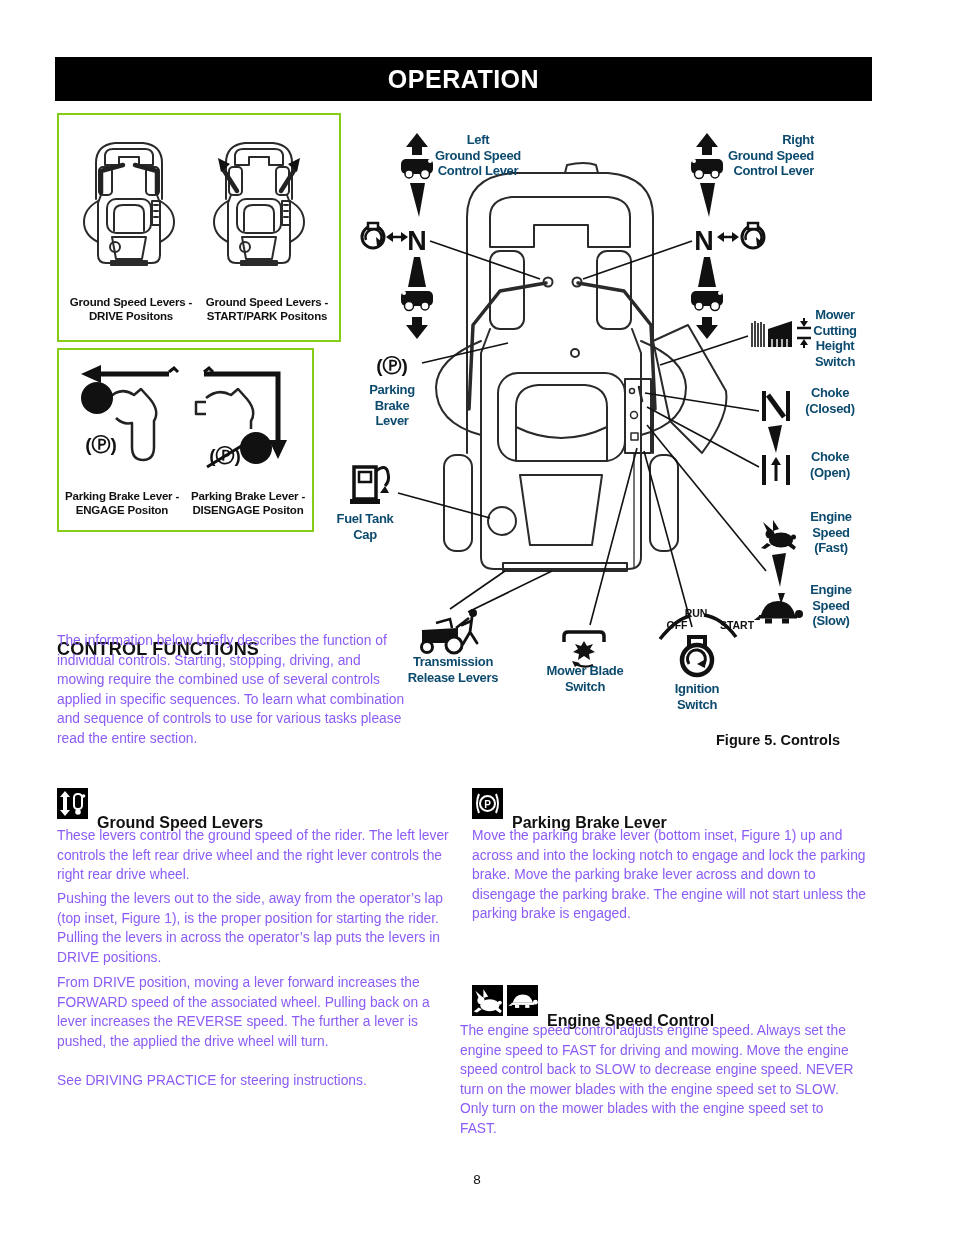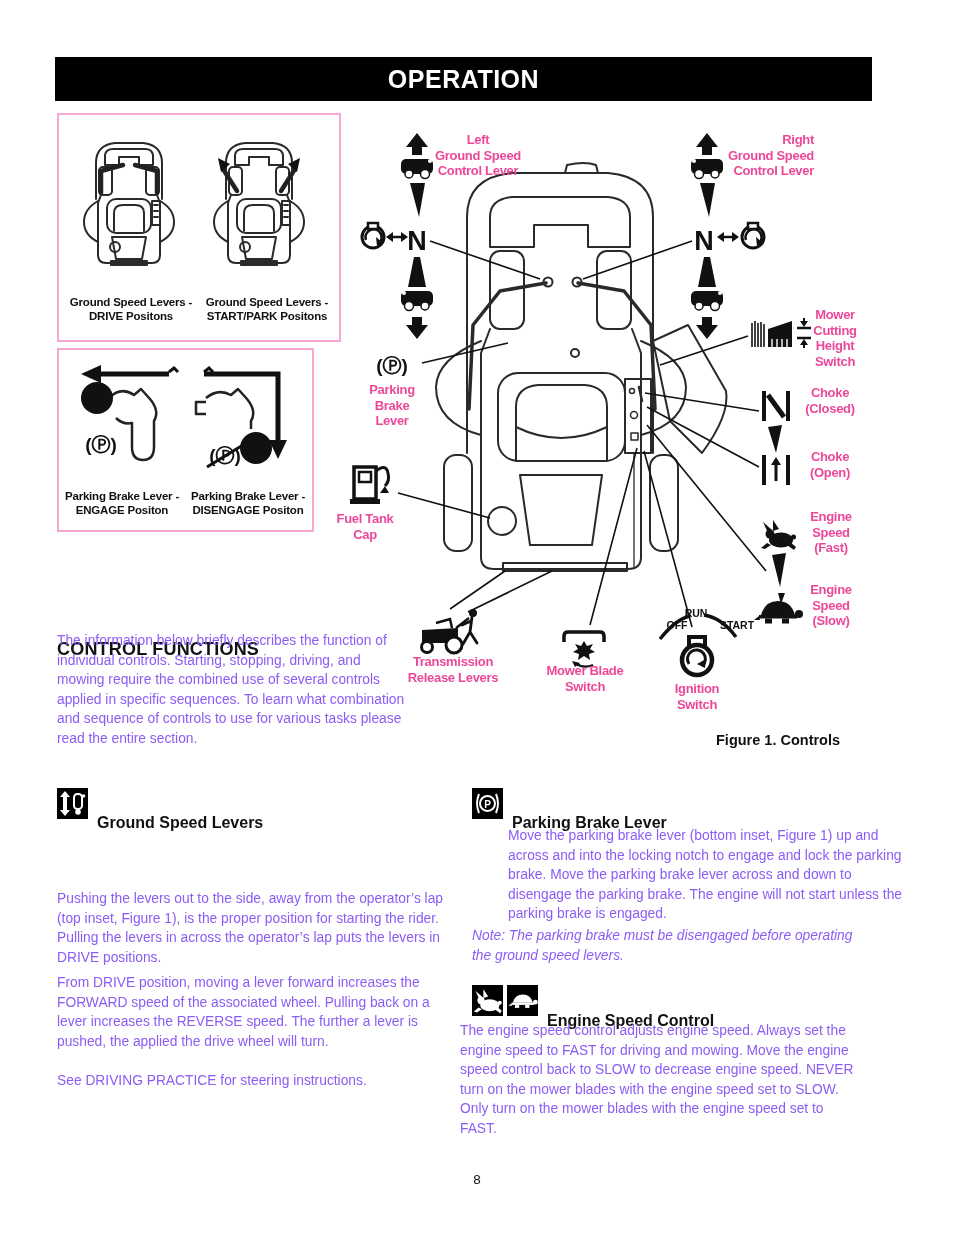--- a/index.html
+++ b/index.html
@@ -4,28 +4,28 @@
 <style>
   html,body{margin:0;padding:0;background:#e8e8e8;}
   #page{position:relative;width:954px;height:1235px;background:#ffffff;
         font-family:"Liberation Sans",sans-serif;color:#111;overflow:hidden;}
   .abs{position:absolute;}
   
   #opbar{left:55px;top:57px;width:817px;height:44px;background:#000;
          display:flex;align-items:center;justify-content:center;}
   #opbar span{color:#fff;font-size:25px;font-weight:bold;letter-spacing:.5px;}
   
-  .inset{border:2px solid #f9a8d4;background:#fff;}
+  .inset{border:2px solid #84cc16;background:#fff;}
   #inset1{left:57px;top:113px;width:280px;height:225px;}
   #inset2{left:57px;top:348px;width:253px;height:180px;}
   .inset-cap{position:absolute;text-align:center;font-weight:bold;font-size:11.5px;
              line-height:14px;white-space:pre-line;letter-spacing:-.2px;}
   
   .figlab{position:absolute;text-align:center;font-weight:bold;font-size:13px;
-          line-height:15.5px;white-space:pre-line;letter-spacing:-.3px;color:#ec4899;}
+          line-height:15.5px;white-space:pre-line;letter-spacing:-.3px;color:#0c4a6e;}
   .sym{position:absolute;text-align:center;font-weight:bold;color:#111;}
   
   .h1{font-weight:bold;font-size:18px;letter-spacing:.2px;margin-top:44px;}
   .h2{font-weight:bold;font-size:16px;margin-top:16px;}
   .para{font-size:13.8px;line-height:19.5px;color:#8b5cf6;}
   .note{font-style:italic;}
   .icon-sq{width:31px;height:31px;background:#000;}
   #pageno{left:0;top:1172px;width:954px;text-align:center;font-size:13.5px;}
   svg{display:block;}
   svg text{font-family:"Liberation Sans",sans-serif;}
@@ -344,49 +344,49 @@
   <div class="abs figlab" style="left:793px;top:385px;width:74px;">Choke
 (Closed)</div>
   <div class="abs figlab" style="left:793px;top:449px;width:74px;">Choke
 (Open)</div>
   <div class="abs figlab" style="left:799px;top:509px;width:64px;">Engine
 Speed
 (Fast)</div>
   <div class="abs figlab" style="left:799px;top:582px;width:64px;">Engine
 Speed
 (Slow)</div>
-  <div class="abs" style="left:716px;top:732px;width:170px;font-weight:bold;font-size:14.5px;">Figure 1. Controls</div>
+  <div class="abs" style="left:716px;top:732px;width:170px;font-weight:bold;font-size:14.5px;">Figure 5. Controls</div>
 
   <div class="abs h1" style="left:57px;top:595px;">CONTROL FUNCTIONS</div>
   <div class="abs para" style="left:57px;top:631px;width:348px;">The information below briefly describes the function of individual controls. Starting, stopping, driving, and mowing require the combined use of several controls applied in specific sequences. To learn what combination and sequence of controls to use for various tasks please read the entire section.</div>
 
   <div class="abs icon-sq" style="left:57px;top:788px;">
     <svg width="31" height="31" viewBox="0 0 31 31">
       <path d="M8,3 L13,9 L10,9 L10,22 L13,22 L8,28 L3,22 L6,22 L6,9 L3,9 Z" fill="#fff"></path>
       <rect x="17" y="6" width="8" height="15" rx="3.5" fill="none" stroke="#fff" stroke-width="2"></rect>
       <circle cx="21" cy="24" r="2.8" fill="#fff"></circle>
       <circle cx="26.5" cy="8" r="1.8" fill="#fff"></circle>
     </svg>
   </div>
   <div class="abs h2" style="left:97px;top:798px;">Ground Speed Levers</div>
+  <div class="abs para" style="left:57px;top:826px;width:392px;">These levers control the ground speed of the rider. The left lever controls the left rear drive wheel and the right lever controls the right rear drive wheel.</div>
   <div class="abs para" style="left:57px;top:889px;width:392px;">Pushing the levers out to the side, away from the operator’s lap (top inset, Figure 1), is the proper position for starting the rider. Pulling the levers in across the operator’s lap puts the levers in DRIVE positions.</div>
   <div class="abs para" style="left:57px;top:973px;width:392px;">From DRIVE position, moving a lever forward increases the FORWARD speed of the associated wheel. Pulling back on a lever increases the REVERSE speed. The further a lever is pushed, the applied the drive wheel will turn.</div>
   <div class="abs para" style="left:57px;top:1071px;width:392px;">See DRIVING PRACTICE for steering instructions.</div>
 
   <div class="abs icon-sq" style="left:472px;top:788px;">
     <svg width="31" height="31" viewBox="0 0 31 31">
       <circle cx="15.5" cy="15.5" r="7.5" fill="none" stroke="#fff" stroke-width="2"></circle>
       <text x="15.5" y="19.5" font-size="10" font-weight="bold" fill="#fff" text-anchor="middle">P</text>
       <path d="M7,6 Q3,15.5 7,25" fill="none" stroke="#fff" stroke-width="2"></path>
       <path d="M24,6 Q28,15.5 24,25" fill="none" stroke="#fff" stroke-width="2"></path>
     </svg>
   </div>
   <div class="abs h2" style="left:512px;top:798px;">Parking Brake Lever</div>
-  <div class="abs para" style="left:472px;top:826px;width:400px;margin-left:36px;">Move the parking brake lever (bottom inset, Figure 1) up and across and into the locking notch to engage and lock the parking brake. Move the parking brake lever across and down to disengage the parking brake. The engine will not start unless the parking brake is engaged.</div>
-  <div class="abs para note" style="left:472px;top:926px;width:400px;">Note: The parking brake must be disengaged before operating the ground speed levers.</div>
+  <div class="abs para" style="left:472px;top:826px;width:400px;">Move the parking brake lever (bottom inset, Figure 1) up and across and into the locking notch to engage and lock the parking brake. Move the parking brake lever across and down to disengage the parking brake. The engine will not start unless the parking brake is engaged.</div>
 
   <div class="abs icon-sq" style="left:472px;top:985px;">
     <svg width="31" height="31" viewBox="0 0 31 31">
       <g transform="translate(1,5) scale(0.8)" fill="#fff">
         <path d="M8,12 L3,1 L12,9 Z"></path>
           <path d="M13,10 L13,-1 L19,8 Z"></path>
         <circle cx="10" cy="13" r="4.5"></circle>
         <ellipse cx="21" cy="19" rx="12" ry="7.5"></ellipse>
         <circle cx="33.5" cy="16" r="2.5"></circle>
         <path d="M7,22 l-6,5 l4,1 l6,-4 z"></path>

